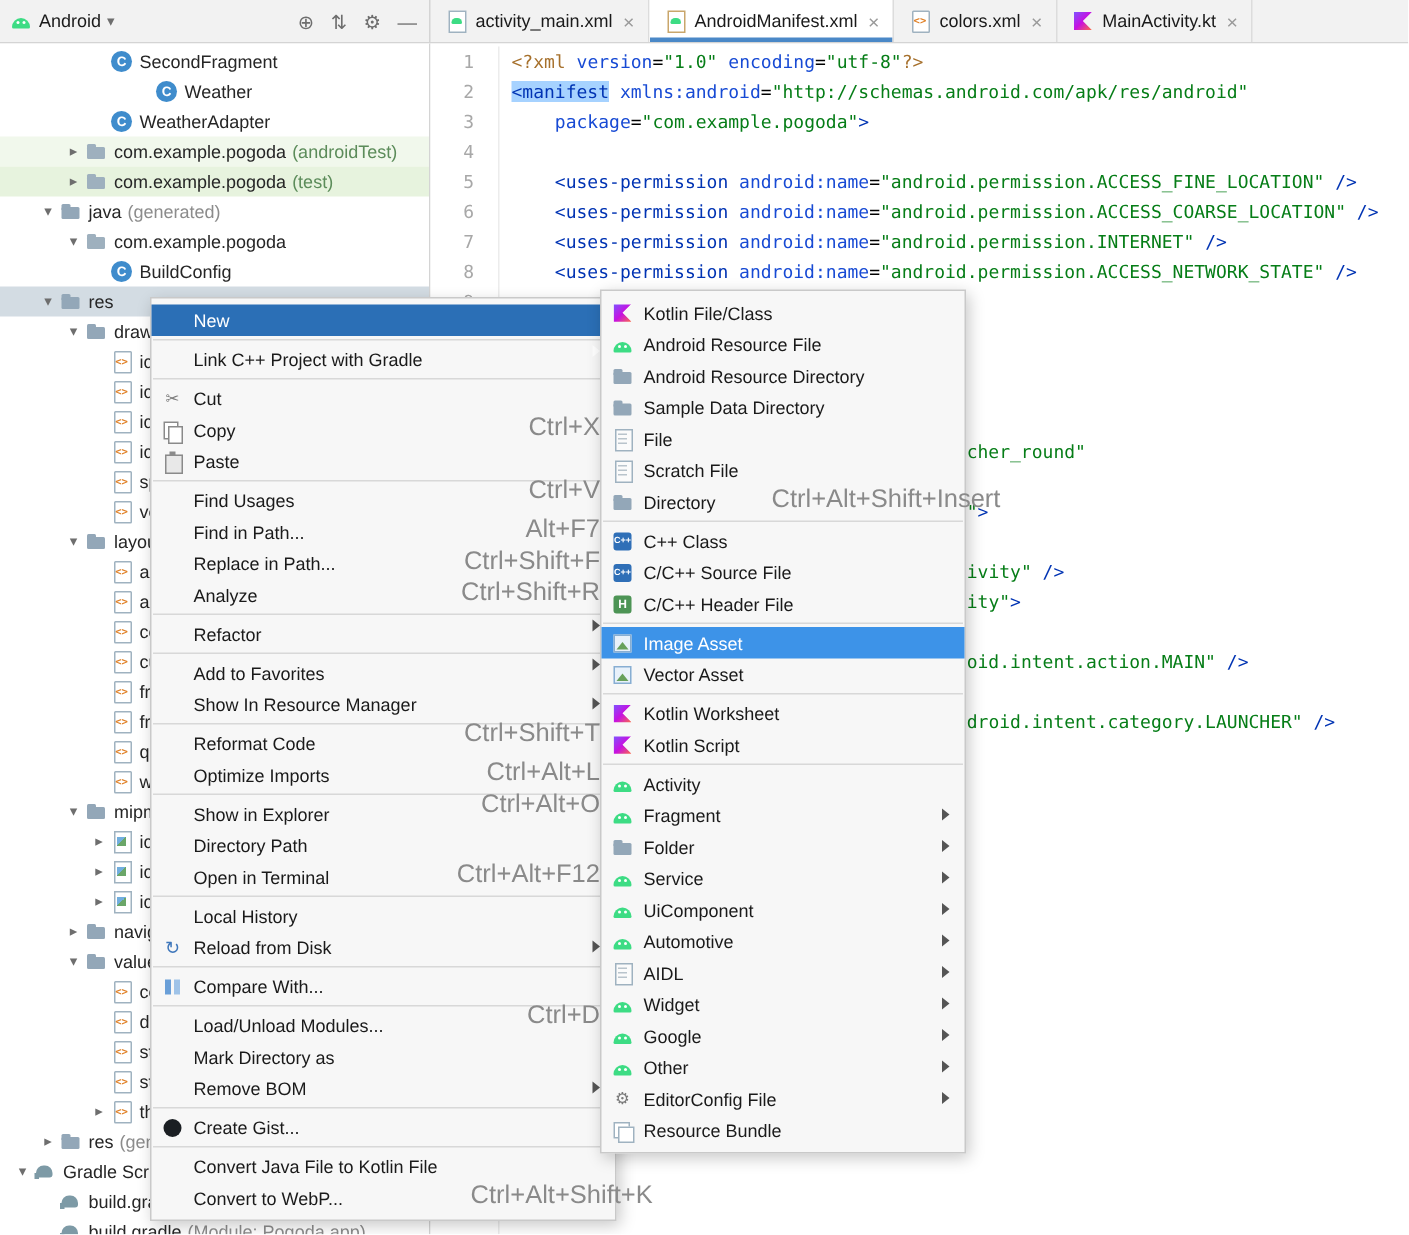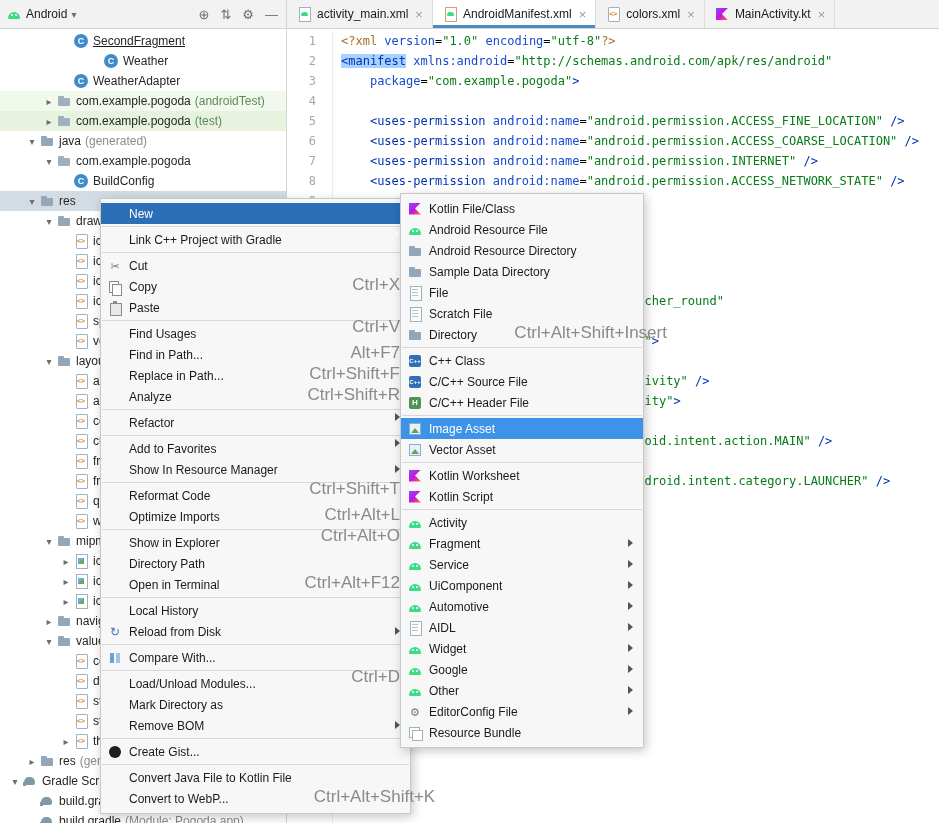--- a/index.html
+++ b/index.html
@@ -171,21 +171,21 @@
           <span class="icon kotlin-icon"></span>
           <span class="tab-label">MainActivity.kt</span>
           <span class="tab-close">×</span>
         </div>
       </div>
   </div>
 
   <div class="bodyrow">
     <div class="project-panel">
       <div id="tree">
-          <div class="tree-row" style="padding-left: 59px; text-decoration: underline;">
+          <div class="tree-row" style="padding-left: 59px;">
             <span class="tree-arrow"></span>
             <span class="icon kotlin-class-icon"></span>
             <span class="tree-label">SecondFragment</span>
           </div>
           <div class="tree-row" style="padding-left: 89px;">
             <span class="tree-arrow"></span>
             <span class="icon kotlin-class-icon"></span>
             <span class="tree-label">Weather</span>
           </div>
           <div class="tree-row" style="padding-left: 59px;">
@@ -640,20 +640,25 @@
         <span class="icon android-icon"></span>
         <span class="menu-label">Activity</span>
         <span class="menu-right arrow"></span>
       </div>
       <div class="menu-item">
         <span class="icon android-icon"></span>
         <span class="menu-label">Fragment</span>
         <span class="menu-right arrow"></span>
       </div>
       <div class="menu-item">
+        <span class="icon folder-icon"></span>
+        <span class="menu-label">Folder</span>
+        <span class="menu-right arrow"></span>
+      </div>
+      <div class="menu-item">
         <span class="icon android-icon"></span>
         <span class="menu-label">Service</span>
         <span class="menu-right arrow"></span>
       </div>
       <div class="menu-item">
         <span class="icon android-icon"></span>
         <span class="menu-label">UiComponent</span>
         <span class="menu-right arrow"></span>
       </div>
       <div class="menu-item">

